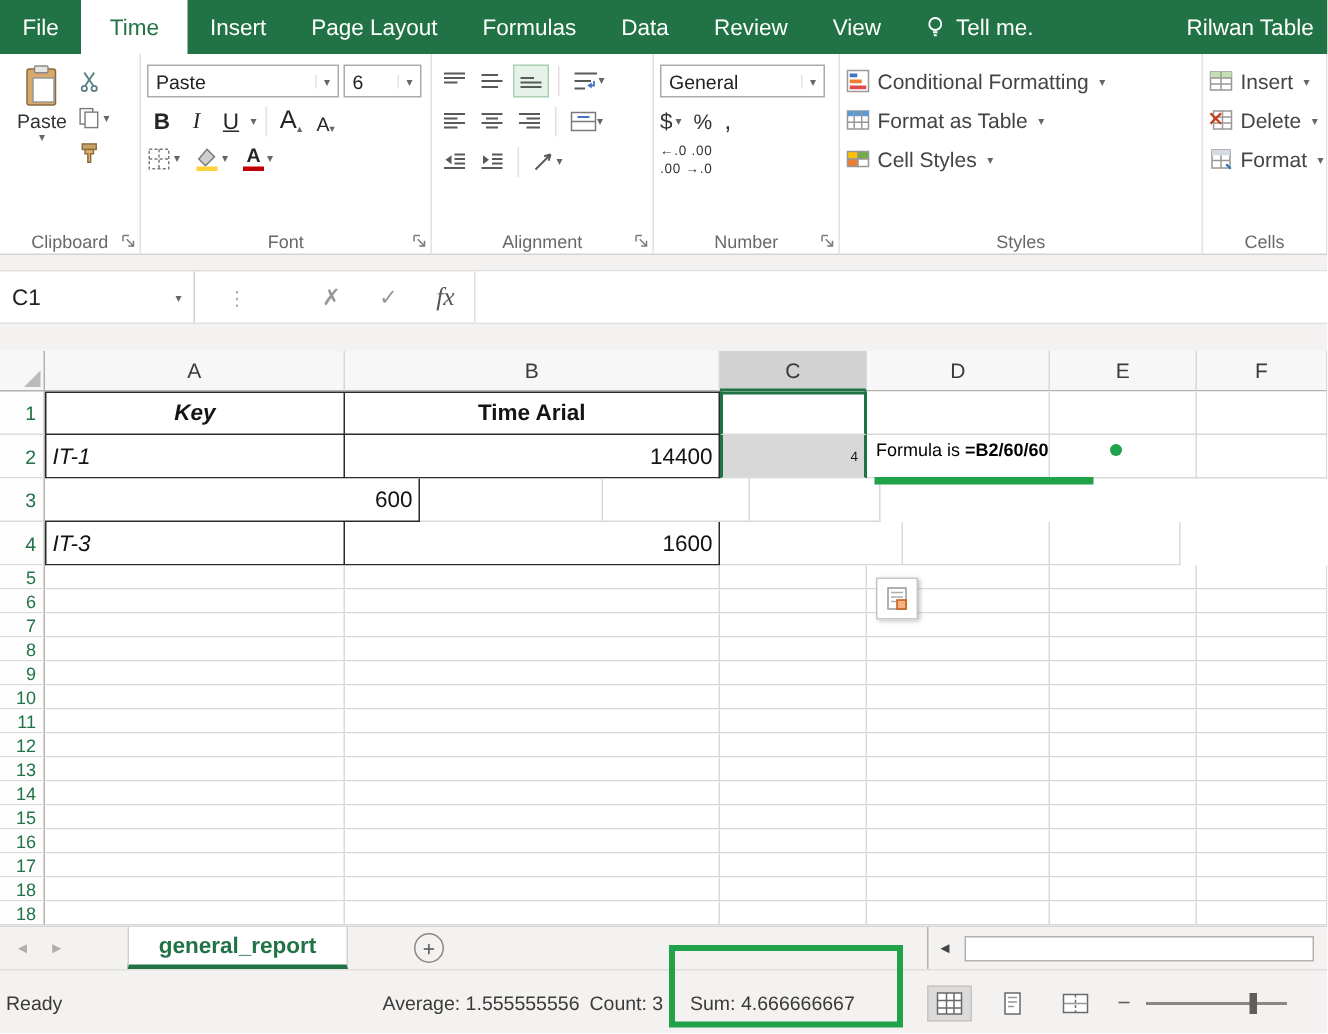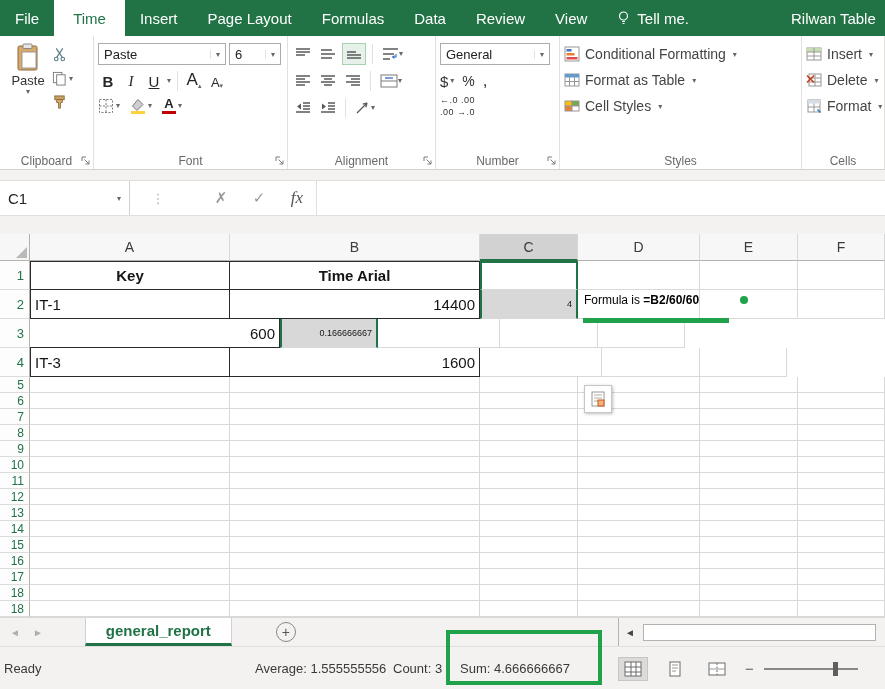--- a/index.html
+++ b/index.html
@@ -73,21 +73,21 @@
   .corner .tri { position:absolute; right:2px; bottom:2px; width:0; height:0; border-left:11px solid transparent; border-bottom:11px solid #bcbab8; }
   .colhead { flex:none; border-right:1px solid #d8d8d8; border-bottom:1px solid #b5b2ad; background:#f7f7f7; color:#3b3b3b; font-size:14px; display:flex; align-items:center; justify-content:center; }
   .colhead.sel { background:#d2d2d2; border-bottom:2px solid #217346; }
   .rowhead { width:30px; flex:none; border-right:1px solid #b5b2ad; border-bottom:1px solid #dcdcdc; background:#fdfdfd; color:#217346; font-size:13px; display:flex; align-items:center; justify-content:flex-end; padding-right:5px; }
   .short .rowhead { font-size:12px; }
   .cell { flex:none; border-right:1px solid #d9d9d9; border-bottom:1px solid #d9d9d9; font-size:15px; display:flex; align-items:center; padding:0 4px; position:relative; color:#141414; background:#fff; overflow:visible; white-space:nowrap; }
   .cell.th { font-weight:bold; justify-content:center; }
   .cell.num { justify-content:flex-end; }
   .cell.tiny { font-size:9px; }
   .cell.tbl { border-right-color:#2b2b2b; border-bottom-color:#2b2b2b; }
-  .cell.tbl-left { border-left:1px solid #2b2b2b; }
+  .cell.tbl-left { border-left:1px solid #2b2b2b;font-style:italic; }
   .cell.tbl-top { border-top:1px solid #2b2b2b; }
   .cell.sel-fill { background:#d8d8d8; }
   .cell.selrange { border-left:2px solid #217346; border-right:2px solid #217346; }
   .cell.sel-top { border-top:2px solid #217346; }
   .cell.sel-bottom { border-bottom:2px solid #217346; }
   .cell.sel-bottom::after { content:""; position:absolute; right:-4px; bottom:-4px; width:7px; height:7px; background:#217346; border:1px solid #fff; z-index:5; }
 
   .note-text { position:absolute; left:584px; top:59px; font-size:12px; color:#000; white-space:nowrap; z-index:6; }
   .note-text b { font-weight:bold; }
   .note-bar { position:absolute; left:583px; top:84px; width:146px; height:5px; background:#1FA24A; z-index:6; }
@@ -473,21 +473,20 @@
       <div class="cell tbl tbl-left" style="width: 200px;">IT-1</div>
       <div class="cell tbl num" style="width: 250px;">14400</div>
       <div class="cell selrange sel-fill tiny num" style="width: 98px;">4</div>
       <div class="cell" style="width: 122px;"></div>
       <div class="cell" style="width: 98px;"></div>
       <div class="cell" style="width: 87px;"></div>
     </div>
     <div class="grow tall">
       <div class="rowhead">3</div>
       <div class="cell tbl num" style="width: 250px;">600</div>
-      <div class="cell selrange sel-fill tiny num" style="width: 98px;">0.166666667</div>
       <div class="cell" style="width: 122px;"></div>
       <div class="cell" style="width: 98px;"></div>
       <div class="cell" style="width: 87px;"></div>
     </div>
     <div class="grow tall">
       <div class="rowhead">4</div>
       <div class="cell tbl tbl-left" style="width: 200px;">IT-3</div>
       <div class="cell tbl num" style="width: 250px;">1600</div>
       <div class="cell" style="width: 122px;"></div>
       <div class="cell" style="width: 98px;"></div>

